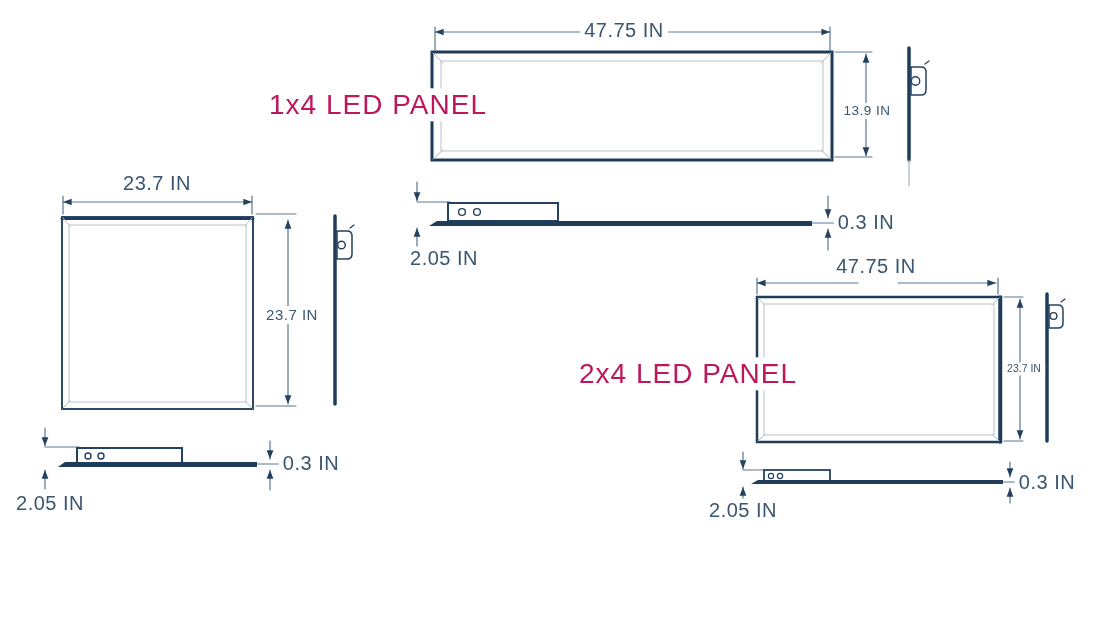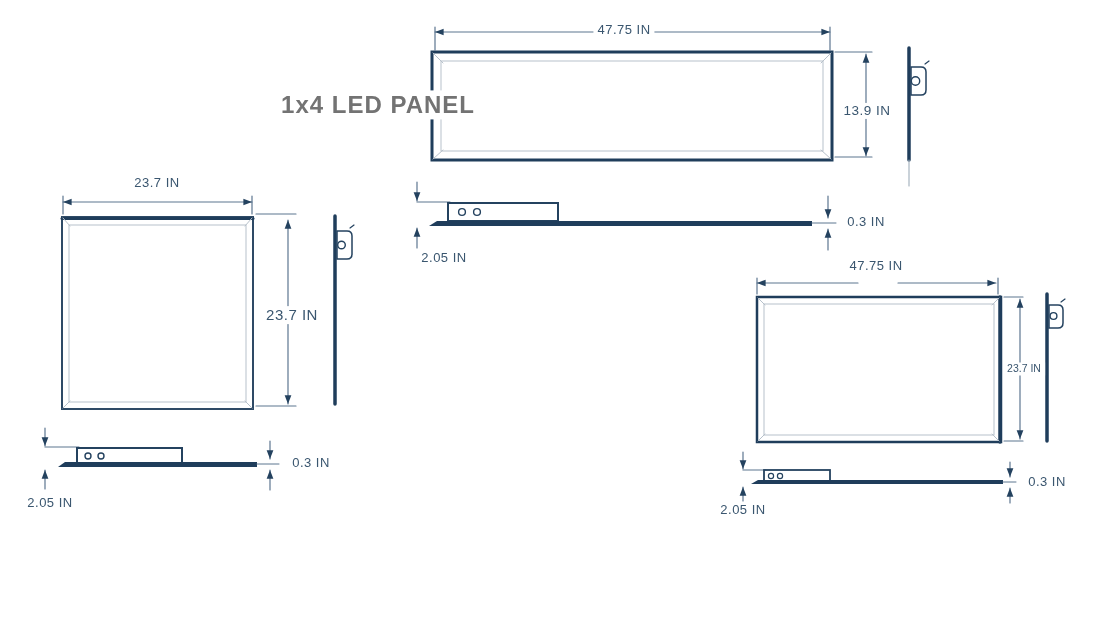--- a/index.html
+++ b/index.html
@@ -7,23 +7,23 @@
     position:relative;width:1100px;height:630px;background:#ffffff;overflow:hidden;
     font-family:"Liberation Sans", sans-serif;
   }
   #linework{position:absolute;left:0;top:0;z-index:1;}
   .lbl{
     position:absolute;z-index:2;transform:translate(-50%,-50%);
     background:#ffffff;color:#3a566f;white-space:nowrap;
     padding:1px 4px;line-height:1.05;letter-spacing:0.5px;
   }
   .title{
-    font-size:24px;letter-spacing:1px;color:#737373;padding:2px 6px;font-weight:bold;
+    font-size:28px;letter-spacing:1px;color:#be185d;padding:2px 6px;
   }
-  .fs16{font-size:13px;}
+  .fs16{font-size:20px;}
   .fs15{font-size:15px;}
   .fs14{font-size:13.5px;}
   .fs11{font-size:10.5px;letter-spacing:0;}
 </style>
 </head>
 <body>
 
 <div id="stage">
 
   <svg id="linework" width="1100" height="630" viewBox="0 0 1100 630">
@@ -129,18 +129,19 @@
   <span class="lbl fs16" style="left:624px;top:30px;">47.75 IN</span>
   <span class="lbl fs14" style="left:867px;top:111px;">13.9 IN</span>
   <span class="lbl fs16" style="left:444px;top:258px;">2.05 IN</span>
   <span class="lbl fs16" style="left:866px;top:222px;">0.3 IN</span>
 
   <span class="lbl fs16" style="left:157px;top:183px;">23.7 IN</span>
   <span class="lbl fs15" style="left:292px;top:315px;">23.7 IN</span>
   <span class="lbl fs16" style="left:50px;top:503px;">2.05 IN</span>
   <span class="lbl fs16" style="left:311px;top:463px;">0.3 IN</span>
 
+  <span class="lbl title" style="left:688px;top:374px;">2x4 LED PANEL</span>
   <span class="lbl fs16" style="left:876px;top:266px;">47.75 IN</span>
   <span class="lbl fs11" style="left:1024px;top:369px;">23.7 IN</span>
   <span class="lbl fs16" style="left:743px;top:510px;">2.05 IN</span>
   <span class="lbl fs16" style="left:1047px;top:482px;">0.3 IN</span>
 
 </div>
 
 </body></html>

